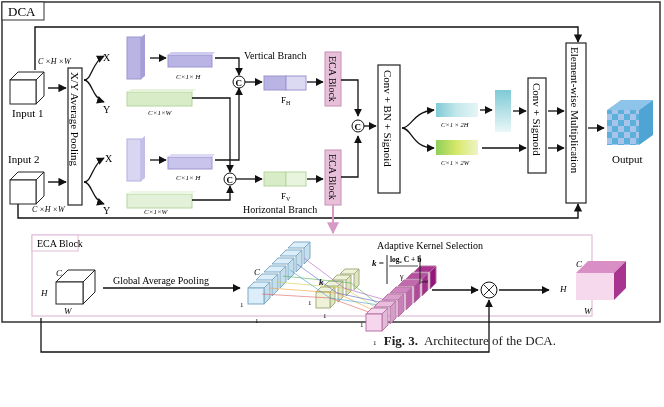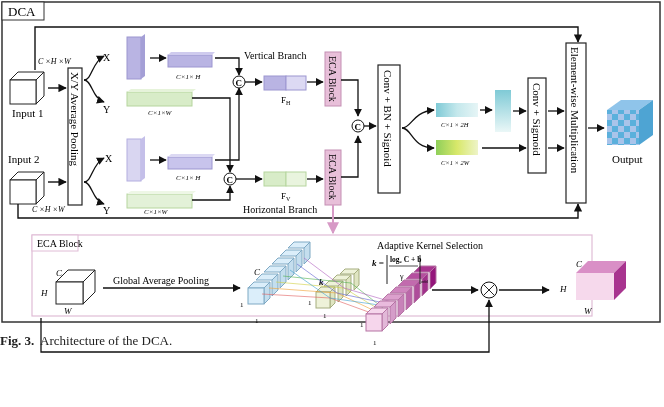--- a/index.html
+++ b/index.html
@@ -1,20 +1,20 @@
 <!DOCTYPE html>
 <html><head>
 <meta charset="utf-8">
 <style>
   html, body { margin: 0; padding: 0; background: #ffffff; }
   body { width: 664px; height: 407px; position: relative; overflow: hidden;
          font-family: "Liberation Serif", "DejaVu Serif", serif; color: #222; }
   svg { position: absolute; left: 0; top: 0; }
   .serif { font-family: "Liberation Serif", "DejaVu Serif", serif; }
-  .caption { position: absolute; left: 0; width: 556px; top: 333px; text-align: left;
+  .caption { position: absolute; left: 0; width: 556px; top: 333px; text-align: right;
              font-size: 13px; color: #222; }
   .caption b { font-weight: bold; }
 </style>
 </head>
 <body>
 
 <svg width="664" height="407" viewBox="0 0 664 407">
   <defs>
     <marker id="arr" viewBox="0 0 10 10" refX="9" refY="5" markerWidth="6" markerHeight="6" orient="auto-start-reverse">
       <path d="M0,0 L10,5 L0,10 z" fill="#111"></path>

